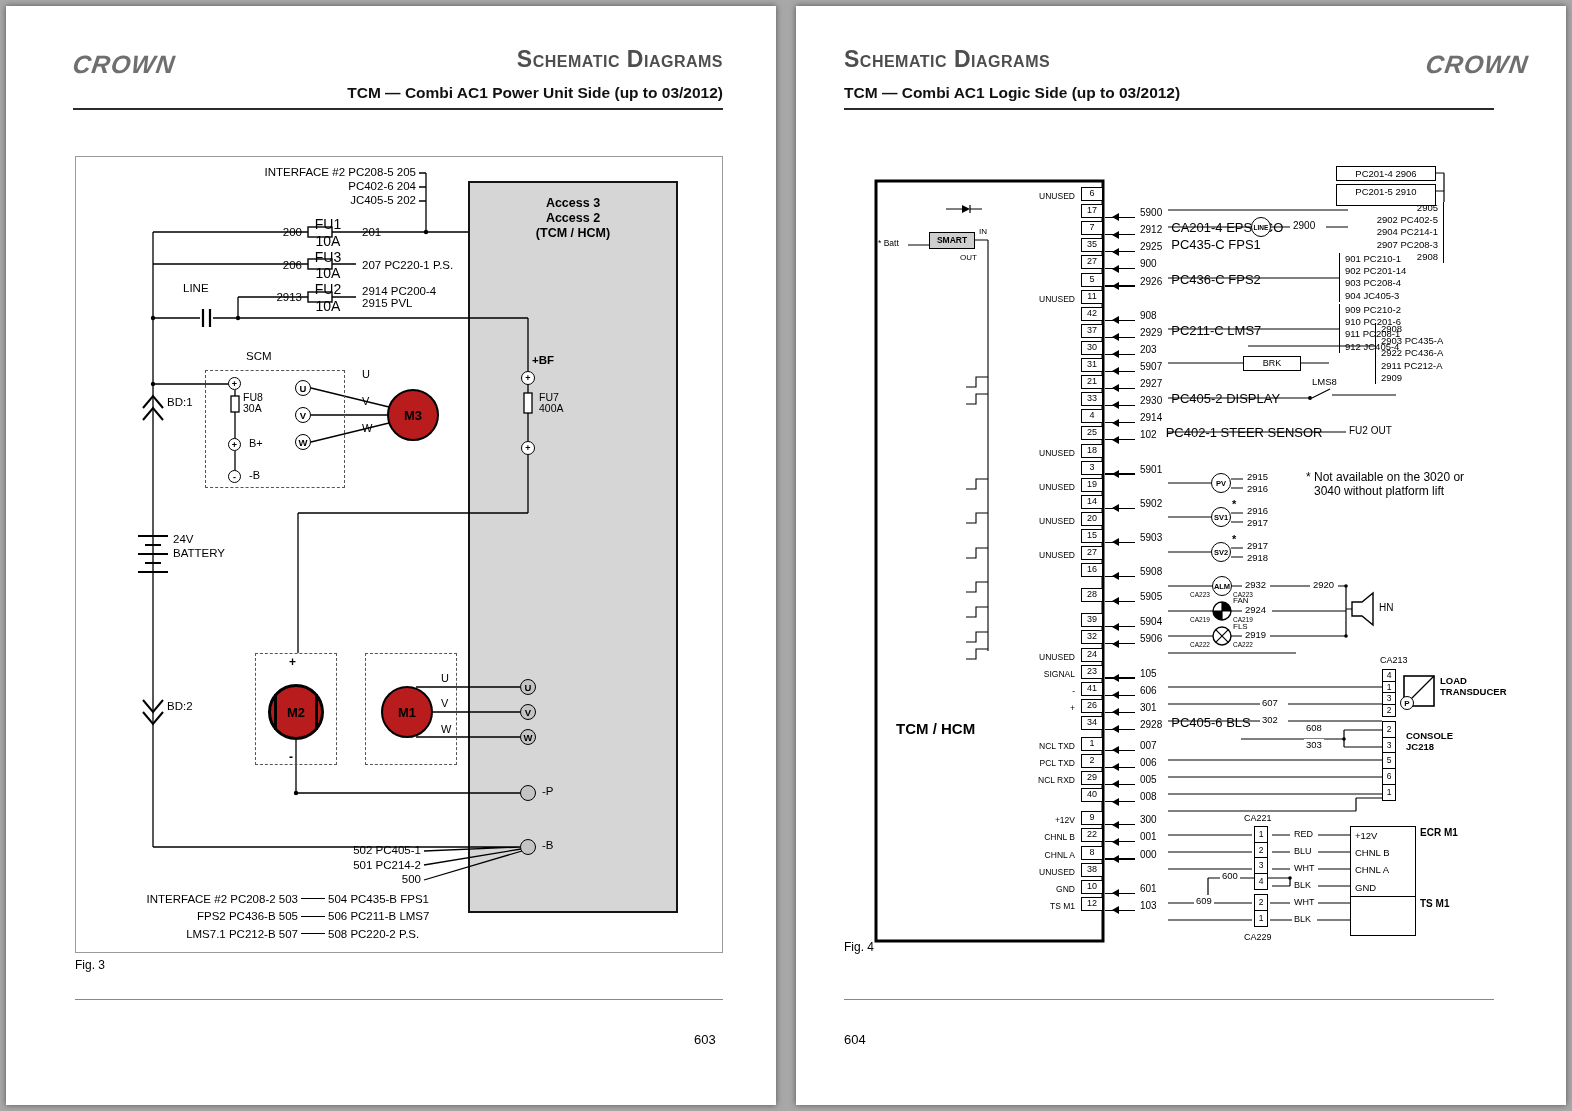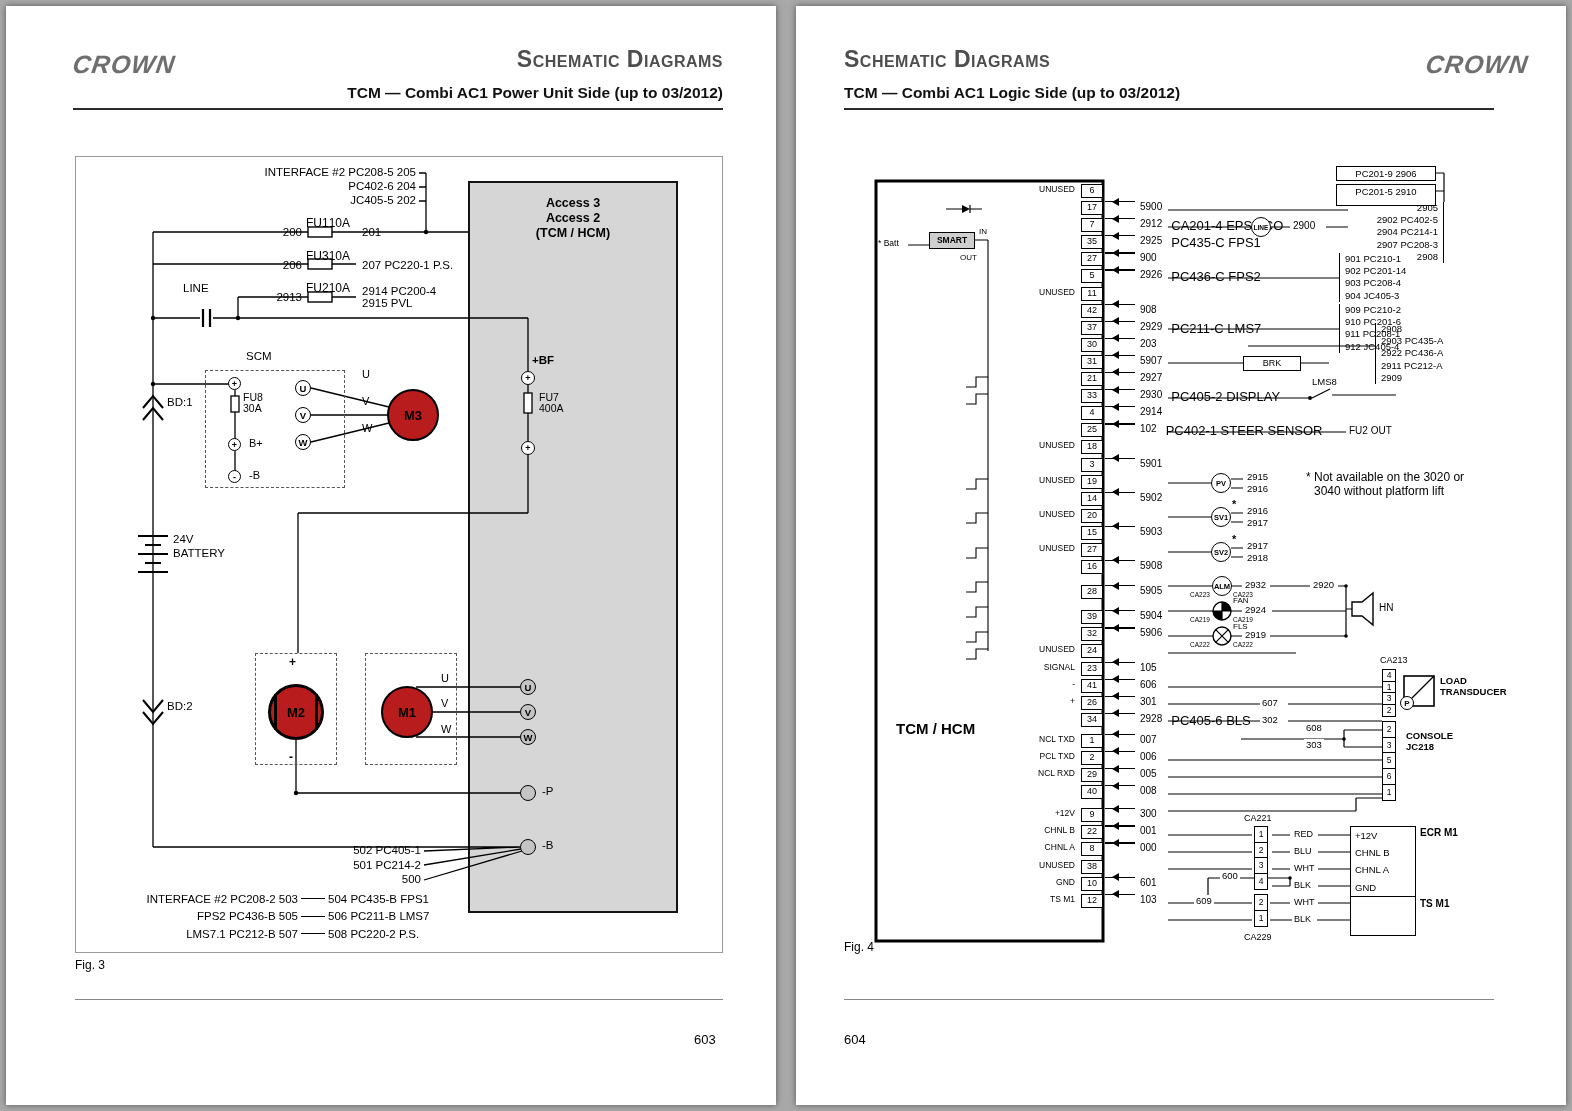--- a/index.html
+++ b/index.html
@@ -24,28 +24,28 @@
   .m2core{border-width:3px}
   .m2core::before,.m2core::after{content:"";position:absolute;top:7px;bottom:7px;width:3px;background:#000}
   .m2core::before{left:3px}.m2core::after{right:3px}
   .dash{position:absolute;border:1.3px dashed #555;background:transparent}
   .access{position:absolute;background:#d6d6d6;border:2.5px solid #141414}
   .acc-line{height:15px;text-align:center;font-weight:bold;font-size:12.5px}
   .tl{height:14px;font-size:11.5px;text-align:right}
   .bl{height:14.6px;font-size:11.5px;text-align:right}
   .frow{display:flex;height:32.6px;align-items:center}
   .f-left{width:60px;text-align:right;font-size:11.5px;padding-right:4px;flex:none}
-  .f-body{width:44px;height:100%;display:flex;flex-direction:row;justify-content:space-between;font-size:12px;flex:none}
+  .f-body{width:44px;height:100%;display:flex;flex-direction:column;justify-content:space-between;align-items:center;font-size:14px;flex:none}
   .f-right{margin-left:12px;display:flex;flex-direction:column;justify-content:center;font-size:11.5px;line-height:12.5px}
   .f-right span:empty{display:none}
   .brow{display:flex;height:17.5px;align-items:center;font-size:11.5px}
   .brow-left{width:178px;text-align:right;flex:none}
   .brow-line{width:24px;height:1.2px;background:#000;margin:0 3px;flex:none}
   .pin-rows{position:absolute;left:80px;top:178px;width:640px}
-  .prow{display:flex;align-items:flex-start;height:17.1px}
+  .prow{display:flex;align-items:flex-end;height:17.1px}
   .prow[data-pin="28"]{margin-top:8px}.prow[data-pin="39"]{margin-top:8px}
   .prow[data-pin="1"]{margin-top:4px}.prow[data-pin="9"]{margin-top:6px}
   .plabel{width:205px;text-align:right;font-size:8.5px;padding-right:6px;flex:none}
   .pinbox{width:22px;height:14px;border:1.2px solid #000;background:#fff;font-size:9px;line-height:11px;text-align:center;flex:none}
   .pwire{width:30px;height:1.2px;background:#000;margin-left:2px;position:relative;flex:none}
   .pwire::after{content:"";position:absolute;left:7px;top:-3.6px;width:0;height:0;border:4px solid transparent;border-right:7px solid #000;border-left:0}
   .prow.nowire .pwire{visibility:hidden}
   .pnum{margin-left:5px;font-size:10px}
   .pextra{margin-left:9px;font-size:13px}
   .group{position:absolute;font-size:9.5px;line-height:12.2px;white-space:nowrap}
@@ -599,21 +599,21 @@
 
     </div>
 
     <div class="t f15 b" style="left:100px;top:714px">TCM / HCM</div>
 
     <div class="t f85" style="left:82px;top:232px">* Batt</div>
     <div class="boxlbl f85 b" style="left:133px;top:226px;width:46px;height:17px;line-height:15px;background:#cfcfcf">SMART</div>
     <div class="t f8" style="left:183px;top:221px">IN</div>
     <div class="t f8" style="left:164px;top:247px">OUT</div>
 
-    <div class="boxlbl f95" style="left:540px;top:160px;width:100px;height:15px;line-height:13px">PC201-9 2906</div>
+    <div class="boxlbl f95" style="left:540px;top:160px;width:100px;height:15px;line-height:13px">PC201-4 2906</div>
     <div class="boxlbl f95" style="left:540px;top:178px;width:100px;height:22px;line-height:13px">PC201-5 2910</div>
     <div class="group bl-right" style="left:556px;top:196px;width:92px">
       <div>2905</div>
         <div>2902 PC402-5</div>
         <div>2904 PC214-1</div>
         <div>2907 PC208-3</div>
         <div>2908</div>
     </div>
 
     <div class="term" style="left:455px;top:211px;width:20px;height:20px;font-size:6.5px">LINE</div>

